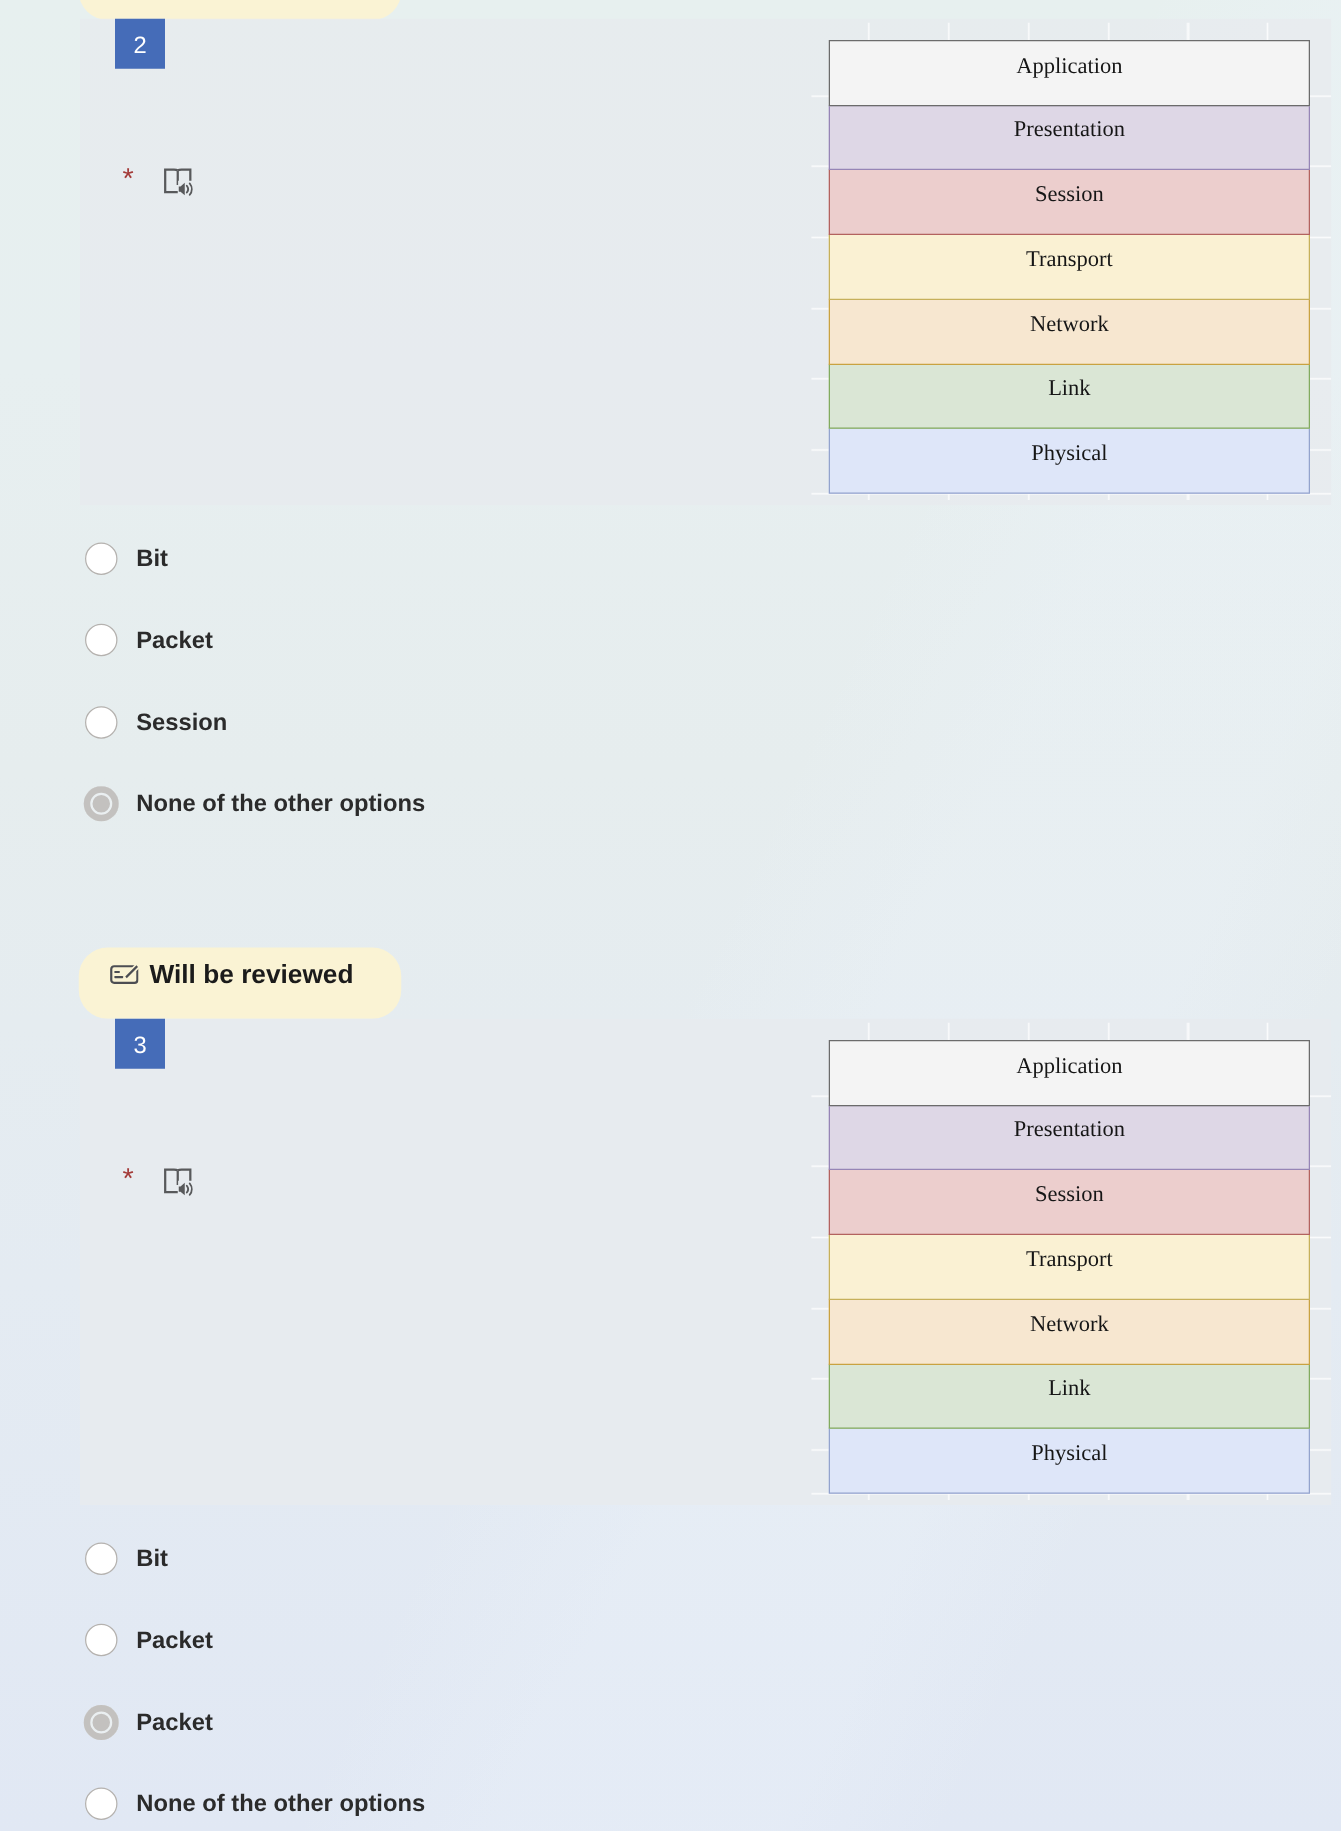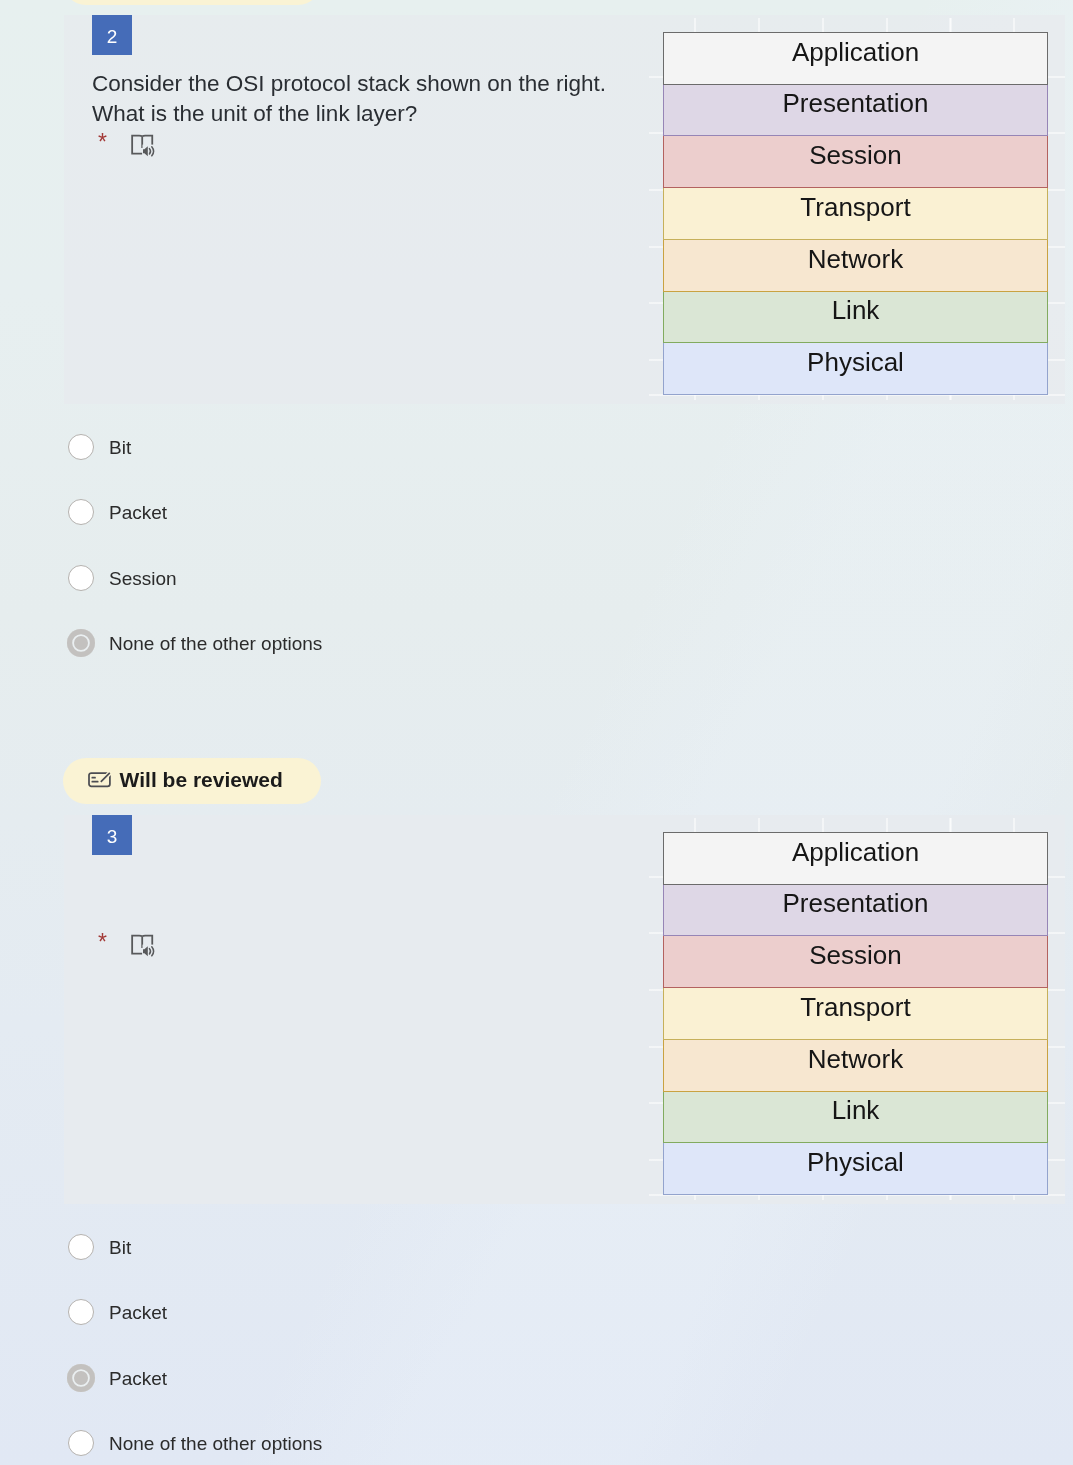--- a/index.html
+++ b/index.html
@@ -34,53 +34,52 @@
   .qtext{position:absolute;font-size:22.5px;line-height:30px;color:#2a2e33;}
   .reqrow{position:absolute;}
   .req{position:absolute;left:0px;top:0px;color:#a33a38;font-size:23px;line-height:1;}
   .readicon{position:absolute;left:33px;top:3px;display:block;line-height:0;}
   
   .opt{position:absolute;}
   .radio{position:absolute;left:0;top:0;width:26px;height:26px;border-radius:50%;box-sizing:border-box;
     border:1.2px solid #b5b2af;background:#fff;display:block;}
   .radio.sel{left:-1.3px;top:-1.3px;width:28.6px;height:28.6px;border:none;background:#c3c1bf;
     box-shadow:inset 0 0 0 5.2px #c3c1bf, inset 0 0 0 7.0px #eaeff1;}
-  .optlabel{position:absolute;left:41px;top:1.5px;font-size:19px;line-height:23px;color:#2b2b2b;white-space:nowrap;}
-  
-  .review{position:absolute;background:#faf3d4;border-radius:23px;height:46px;width:258px;}
+  .optlabel{position:absolute;left:41px;top:1.5px;font-size:19px;line-height:23px;color:#2b2b2b;white-space:nowrap;font-weight:bold;}
+  
+  .review{position:absolute;background:#faf3d4;border-radius:23px;height:57px;width:258px;}
   .review .ico{position:absolute;left:25px;top:13.7px;line-height:0;display:block;}
   .review .lbl{position:absolute;left:56.6px;top:10px;font-size:21px;font-weight:bold;
     color:#1b1b1b;line-height:24px;white-space:nowrap;}
   
   .osi{position:absolute;}
   .canvas{position:absolute;overflow:hidden;}
   .canvas .grid{position:absolute;inset:0;}
   .canvas .grid i{position:absolute;display:block;}
   .canvas .grid i.v{background:linear-gradient(90deg,rgba(255,255,255,0.25),rgba(255,255,255,0.8) 50%,rgba(255,255,255,0.25));}
   .canvas .grid i.h{background:linear-gradient(180deg,rgba(255,255,255,0.25),rgba(255,255,255,0.8) 50%,rgba(255,255,255,0.25));}
   .layer{position:absolute;box-sizing:border-box;display:flex;align-items:center;
-    justify-content:center;font-size:26px;color:#161616;font-family:Liberation Sans, sans-serif;
+    justify-content:center;font-size:18px;color:#161616;font-family:Liberation Serif, serif;
     padding-bottom:13px;text-align:right;}
 </style>
 </head>
 <body>
 
 <div class="page">
   <div class="sheen"></div>
 
   <div class="review clip-top" style="left:63px;top:-41px;">
     
     
   </div>
 
   <div class="qcard" style="left:64px;top:15px;width:1001px;height:389px;"></div>
 
   <div class="numbadge" style="left:92px;top:15px;"><span class="num">2</span></div>
 
-  <div class="qtext" style="left:92px;top:69px;width:528px;">Consider the OSI protocol stack shown on the right. What is the unit of the link layer?</div>
 
   <div class="reqrow" style="left:98px;top:131px;">
     <span class="req">*</span>
     <span class="readicon"><svg width="25" height="24" viewBox="0 0 25 24">
           <defs>
             <mask id="rm0">
               <rect width="25" height="24" fill="#fff"></rect>
               <path d="M11.5 10.6 L24.5 10.6 L24.5 24 L11.5 24 Z" fill="#000"></path>
             </mask>
           </defs>

